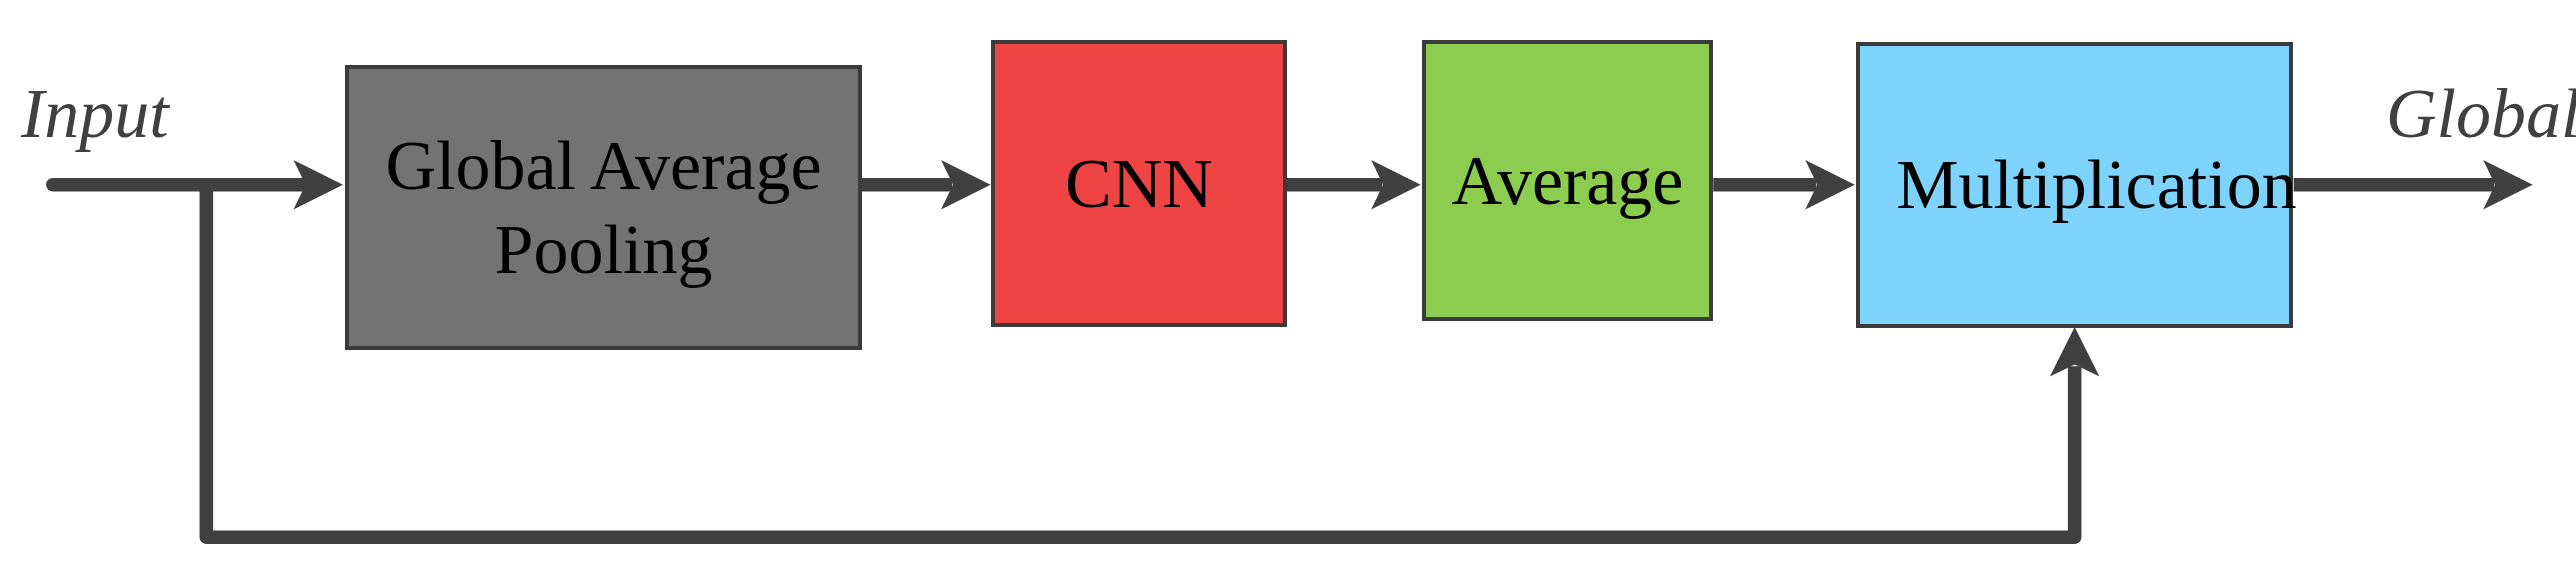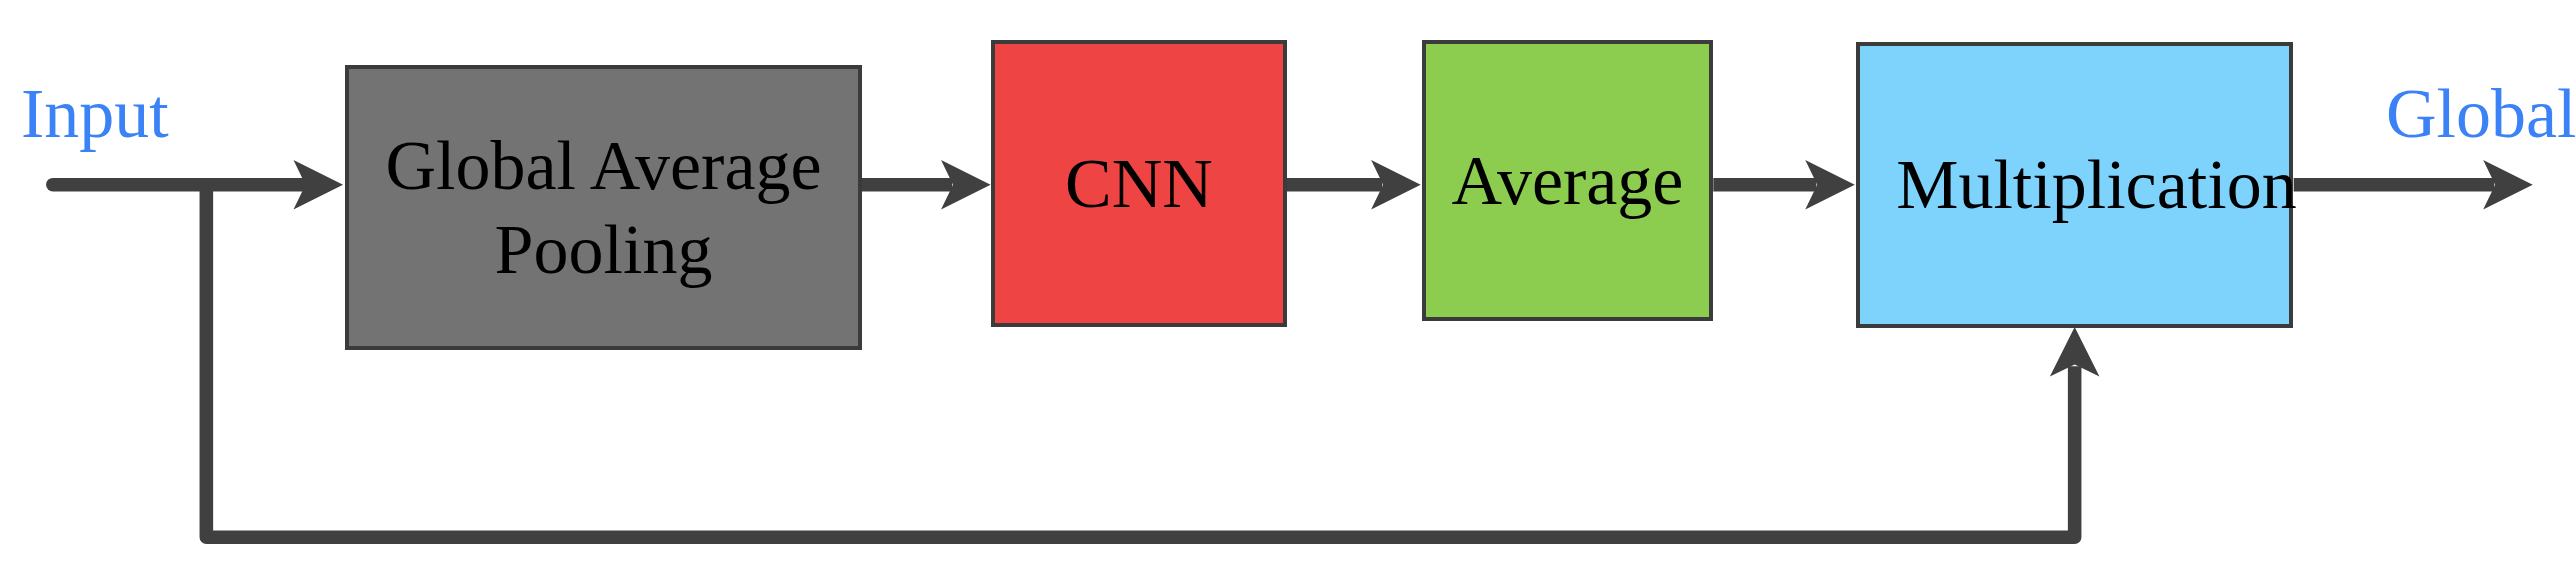--- a/index.html
+++ b/index.html
@@ -31,22 +31,23 @@
     padding: 0 3.2px;
   }
   .block-gap  { left: 345px;  top: 41px; width: 517px; height: 285px; }
   .block-cnn  { left: 991px; top: 40px; width: 296px; height: 287px; }
   .block-sig  { left: 1422px; top: 40px; width: 291px; height: 281px; }
   .block-mult { left: 1856px; top: 42px; width: 437px; height: 286px; }
   .io-label {
     position: absolute;
     font-size: 70px;
     line-height: 1.1;
-    color: #3b82f6;
+    color: #404040;
     white-space: nowrap;
+    font-style: italic;
   }
   .io-input  { left: 21px;   top: 75px; }
   .io-output { left: 2386px; top: 75px; }
 </style>
 </head>
 <body>
 
 <div class="canvas" style="background-color: rgb(255, 255, 255);">
 
   <svg class="connector-layer" viewBox="0 0 3222 728" xmlns="http://www.w3.org/2000/svg">

